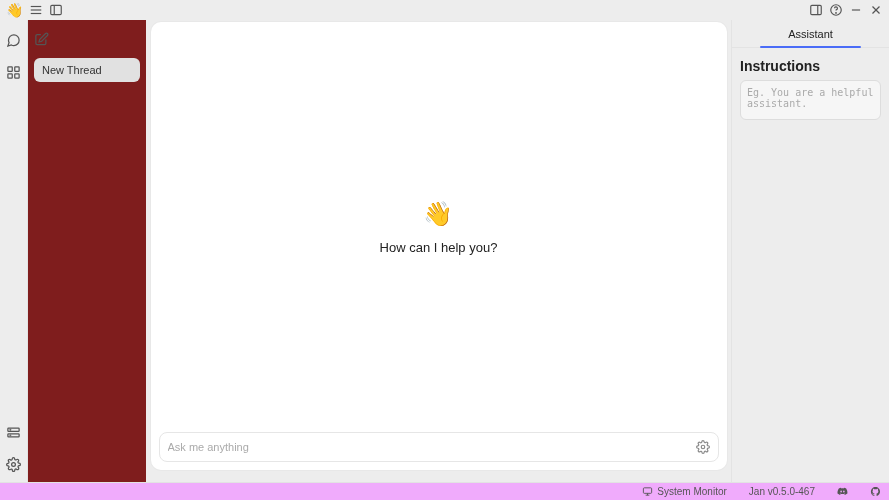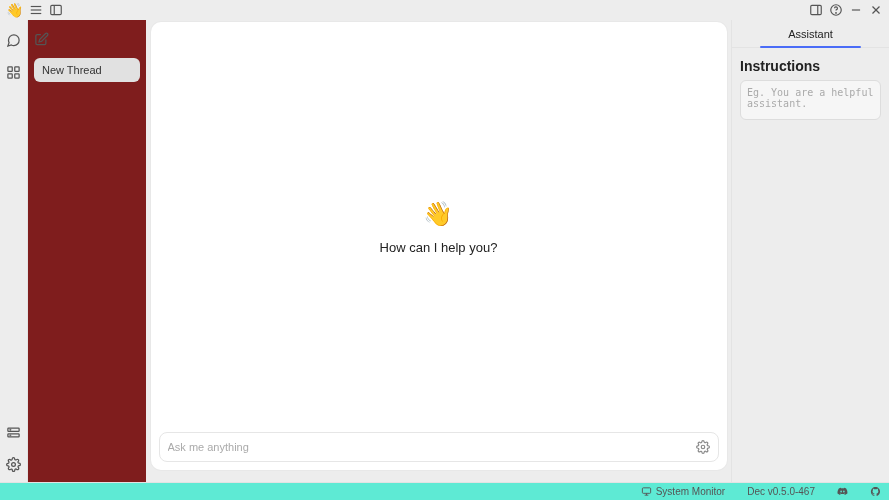--- a/index.html
+++ b/index.html
@@ -32,21 +32,21 @@
   .input-gear svg { width: 14px; height: 14px; }
   .rightpanel { width: 158px; background: #ededed; display: flex; flex-direction: column; border-left: 1px solid #e3e3e3; }
   .tabs { display: flex; height: 28px; border-bottom: 1px solid #e3e3e3; }
   .tab { flex: 1; display: flex; align-items: center; justify-content: center; font-size: 11px; color: #666; cursor: pointer; position: relative; }
   .tab.active { color: #222; }
   .tab.active::after { content: ""; position: absolute; left: 18%; right: 18%; bottom: -1px; height: 2px; background: #4a6cf7; border-radius: 1px; }
   .panel-body { padding: 10px 8px; }
   .section-title { font-size: 14px; font-weight: 600; color: #222; margin-bottom: 6px; }
   .instructions-box { width: 100%; height: 40px; border: 1px solid #ddd; background: #f6f6f6; border-radius: 6px; font-size: 10px; padding: 6px 6px; color: #333; resize: none; outline: none; }
   .instructions-box::placeholder { color: #aaa; }
-  .statusbar { height: 18px; display: flex; align-items: center; justify-content: flex-end; gap: 22px; padding: 0 8px; font-size: 10px; color: #555; background: #5eead4; border-top: 1px solid #e3e3e3; }
+  .statusbar { height: 18px; display: flex; align-items: center; justify-content: flex-end; gap: 22px; padding: 0 8px; font-size: 10px; color: #555; background: #f0abfc; border-top: 1px solid #e3e3e3; }
   .status-item { display: flex; align-items: center; gap: 4px; cursor: pointer; }
   .status-item svg { width: 11px; height: 11px; }
 </style>
 </head>
 <body>
 
 <div class="app">
   <div class="titlebar">
     <div class="titlebar-left">
       <span class="logo">👋</span>
@@ -171,21 +171,21 @@
 
   <div class="statusbar">
     <span class="status-item">
       <svg viewBox="0 0 24 24" fill="none" stroke="currentColor" stroke-width="2">
           <rect x="3" y="4" width="18" height="12" rx="2"></rect>
           <line x1="8" y1="20" x2="16" y2="20"></line>
           <line x1="12" y1="16" x2="12" y2="20"></line>
         </svg>
       <span>System Monitor</span>
     </span>
-    <span class="status-item">Dec v0.5.0-467</span>
+    <span class="status-item">Jan v0.5.0-467</span>
     <span class="status-item">
       <svg viewBox="0 0 24 24" fill="currentColor">
           <path d="M20 5.5C18.5 4.8 17 4.3 15.3 4c-.2.4-.5.9-.7 1.3-1.7-.3-3.5-.3-5.2 0-.2-.4-.5-.9-.7-1.3C7 4.3 5.5 4.8 4 5.5 1.5 9.3.8 13 1.1 16.6c1.9 1.4 3.7 2.3 5.5 2.9.4-.6.8-1.2 1.2-1.9-.6-.2-1.2-.5-1.8-.9.2-.1.3-.2.5-.4 3.5 1.6 7.3 1.6 10.8 0 .2.1.3.2.5.4-.6.3-1.2.6-1.8.9.3.7.7 1.3 1.2 1.9 1.8-.6 3.6-1.4 5.5-2.9.4-4.2-.7-7.9-2.7-11.1zM9 14c-1 0-1.8-.9-1.8-2s.8-2 1.8-2 1.8.9 1.8 2-.8 2-1.8 2zm6 0c-1 0-1.8-.9-1.8-2s.8-2 1.8-2 1.8.9 1.8 2-.8 2-1.8 2z"></path>
         </svg>
     </span>
     <span class="status-item">
       <svg viewBox="0 0 24 24" fill="currentColor">
           <path d="M12 2C6.5 2 2 6.6 2 12.3c0 4.5 2.9 8.3 6.8 9.7.5.1.7-.2.7-.5v-1.7c-2.8.6-3.4-1.4-3.4-1.4-.5-1.2-1.1-1.5-1.1-1.5-.9-.6.1-.6.1-.6 1 .1 1.5 1 1.5 1 .9 1.5 2.3 1.1 2.9.8.1-.7.4-1.1.6-1.4-2.2-.3-4.6-1.1-4.6-5 0-1.1.4-2 1-2.7-.1-.3-.4-1.3.1-2.7 0 0 .8-.3 2.8 1 .8-.2 1.7-.3 2.5-.3s1.7.1 2.5.3c1.9-1.3 2.8-1 2.8-1 .5 1.4.2 2.4.1 2.7.6.7 1 1.6 1 2.7 0 3.9-2.3 4.8-4.6 5 .4.3.7.9.7 1.9v2.8c0 .3.2.6.7.5 4-1.3 6.8-5.2 6.8-9.7C22 6.6 17.5 2 12 2z"></path>
         </svg>
     </span>

